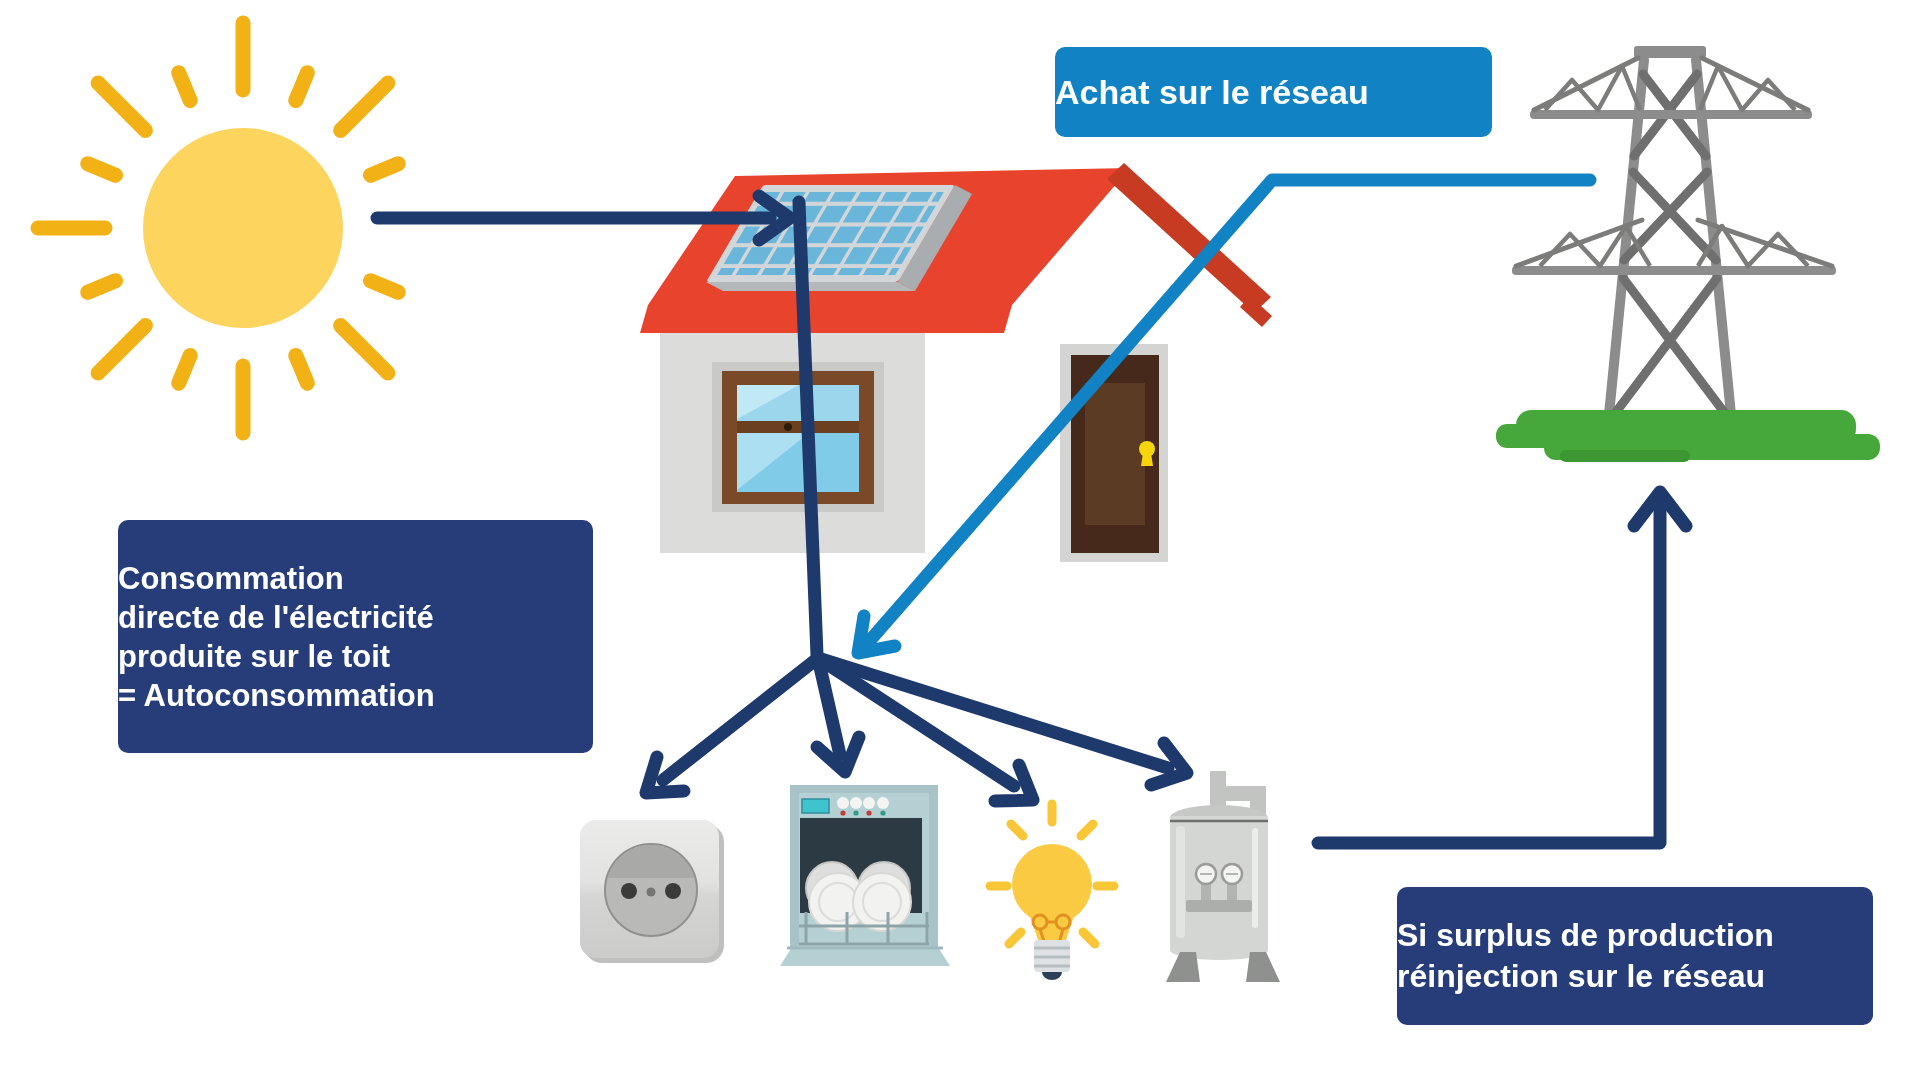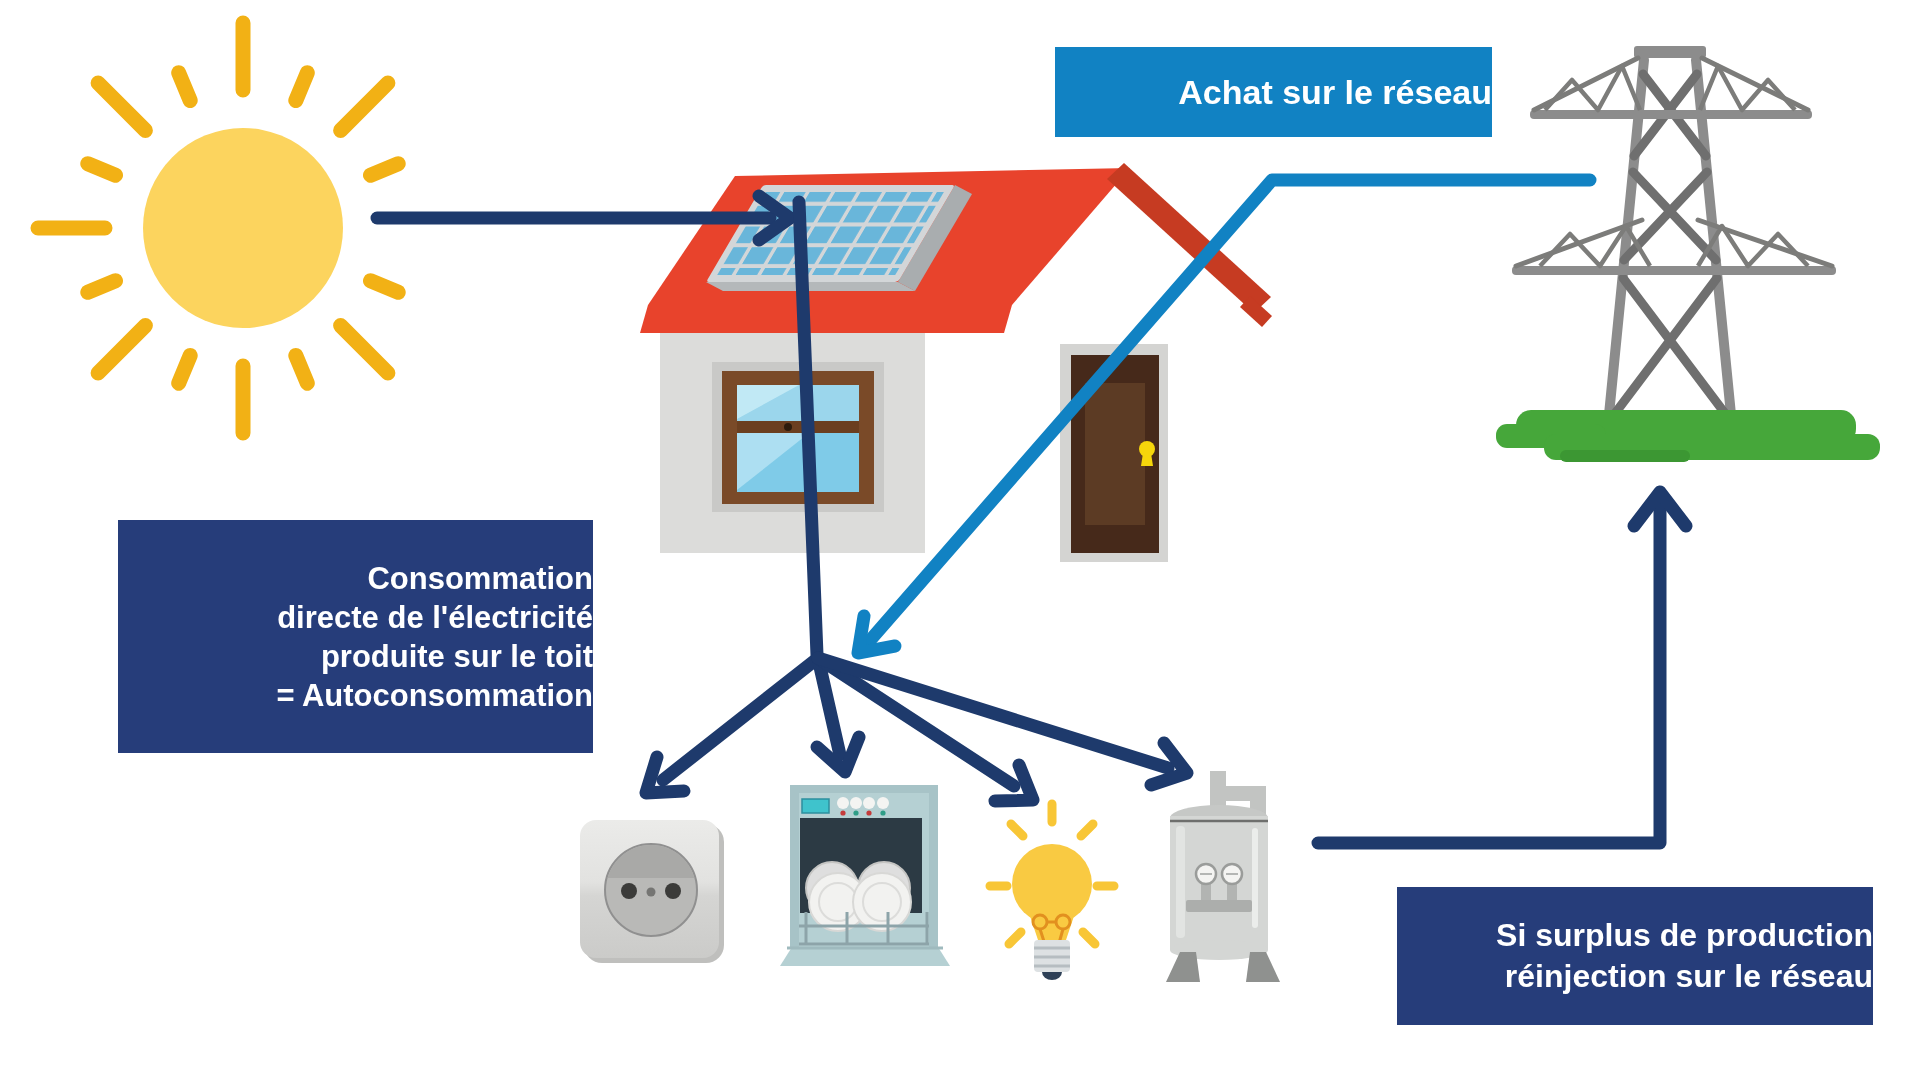--- a/index.html
+++ b/index.html
@@ -1,20 +1,20 @@
 <!DOCTYPE html>
 <html><head>
 <meta charset="utf-8">
 <style>
   html,body{margin:0;padding:0;background:#fff;}
   .stage{position:relative;width:1920px;height:1080px;background:#ffffff;overflow:hidden;
          font-family:"Liberation Sans",sans-serif;}
   .stage svg{position:absolute;left:0;top:0;}
   .callout{position:absolute;display:flex;flex-direction:column;justify-content:center;
-           align-items:flex-end;color:#ffffff;font-weight:bold;text-align:center;}
+           align-items:flex-start;color:#ffffff;font-weight:bold;text-align:center;border-radius:10px;}
   .callout.achat{left:1055px;top:47px;width:437px;height:90px;background:#1182c3;font-size:34px;}
   .callout.conso{left:118px;top:520px;width:475px;height:233px;background:#263d7a;
                  font-size:31px;line-height:39px;}
   .callout.surplus{left:1397px;top:887px;width:476px;height:138px;background:#263d7a;
                  font-size:32px;line-height:41px;}
 </style>
 </head>
 <body>
 
 <div class="stage">

